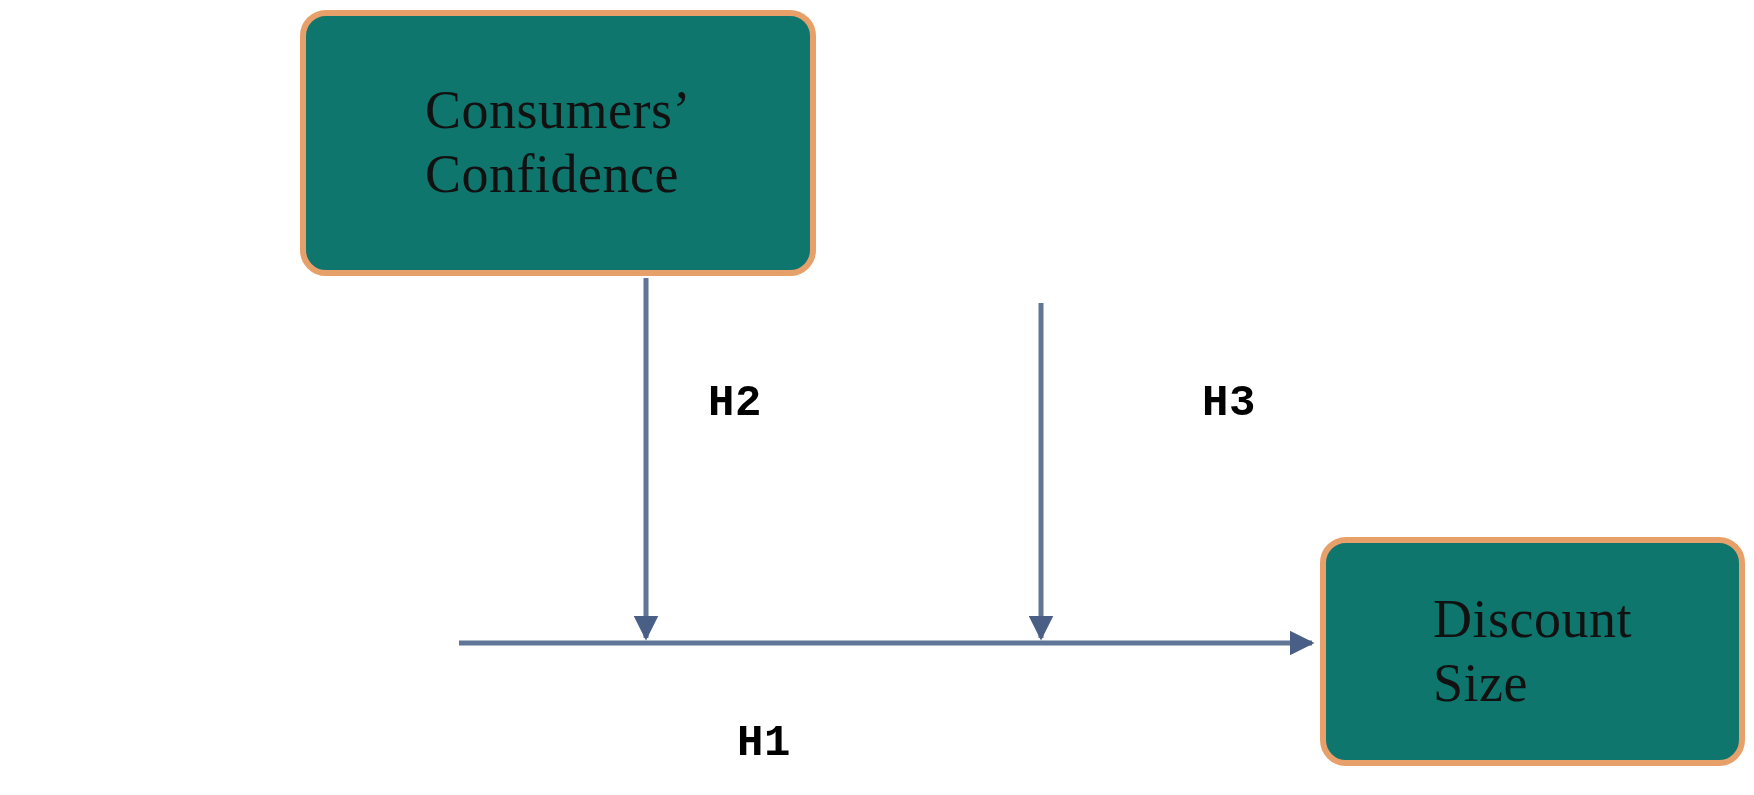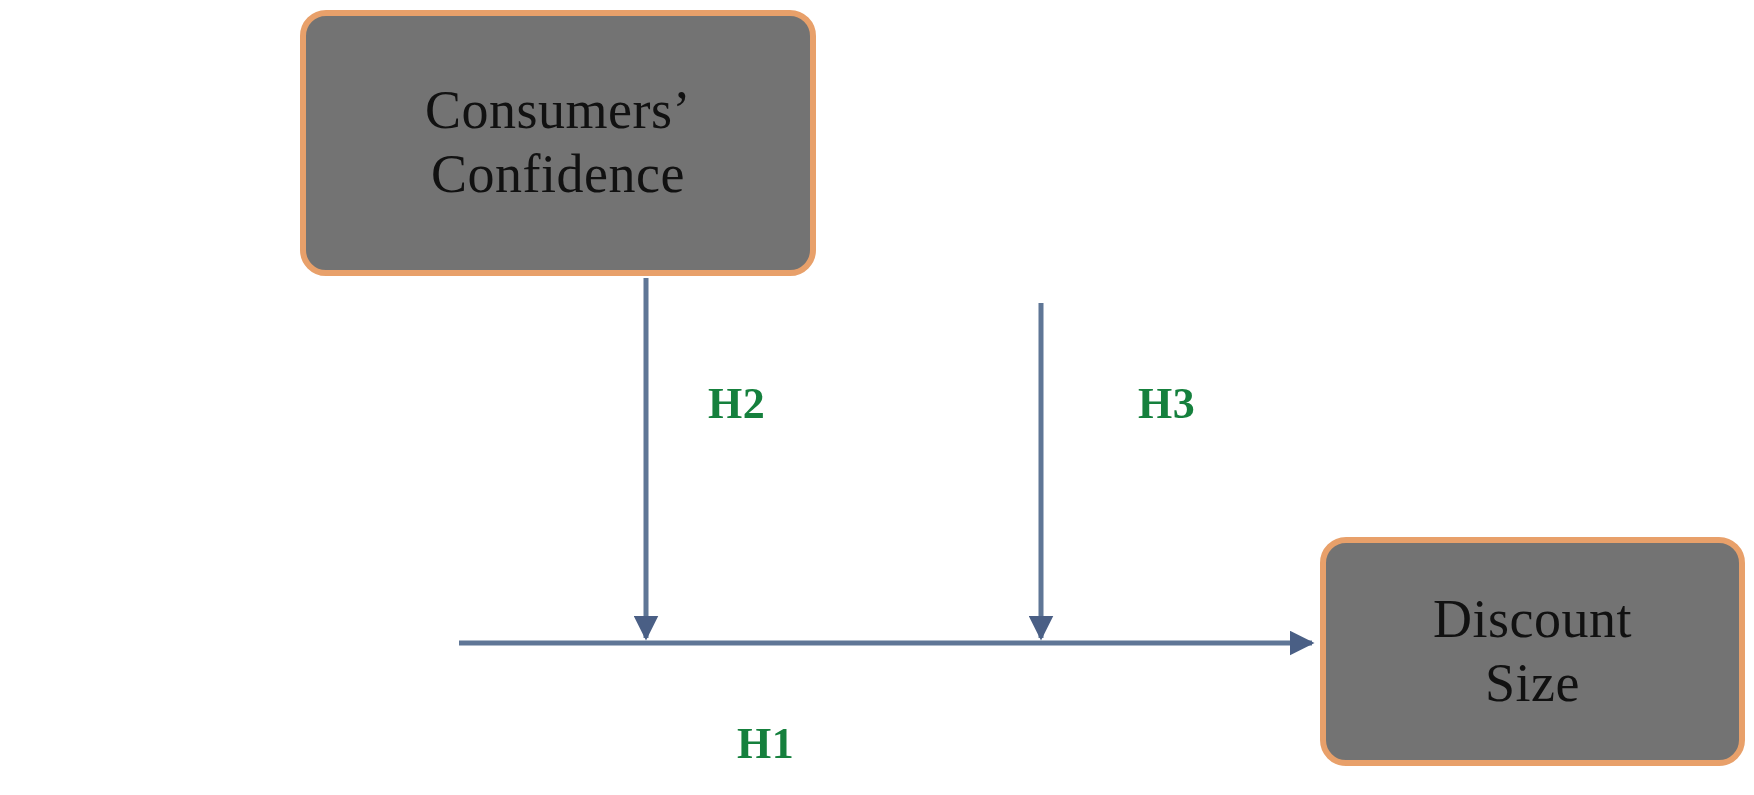--- a/index.html
+++ b/index.html
@@ -16,25 +16,25 @@
     overflow: hidden;
     font-family: "Liberation Serif", "DejaVu Serif", serif;
   }
 
   
   .node {
     position: absolute;
     box-sizing: border-box;
     border: 6px solid #E8A06A;
     border-radius: 26px;
-    background: #737373;
+    background: #0f766e;
     display: flex;
     align-items: center;
     justify-content: center;
-    text-align: center;
+    text-align: left;
     color: #111111;
     font-family: "Liberation Serif", "DejaVu Serif", serif;
     font-size: 54px;
     line-height: 1.18;
     letter-spacing: 0.5px;
     padding: 4px 10px;
   }
   .node .node-label {
     display: block;
     white-space: pre-line;
@@ -62,31 +62,31 @@
     position: absolute;
     left: 0; top: 0;
     width: 1754px;
     height: 795px;
     pointer-events: none;
   }
 
   
   .hyp-label {
     position: absolute;
-    font-family: Liberation Serif, serif;
+    font-family: Liberation Mono, monospace;
     font-weight: bold;
     font-size: 44px;
-    color: #15803d;
+    color: #000000;
     letter-spacing: 0.5px;
     white-space: nowrap;
     text-align: center;
   }
   #hyp-h1 { left: 737px; top: 718px; }
   #hyp-h2 { left: 708px; top: 378px; }
-  #hyp-h3 { left: 1138px; top: 378px; }
+  #hyp-h3 { left: 1202px; top: 378px; }
 </style>
 </head>
 <body>
 
 <div id="canvas">
 
   <svg id="connector-layer" viewBox="0 0 1754 795" width="1754" height="795" xmlns="http://www.w3.org/2000/svg">
     <defs>
       <marker id="arrow-right" viewBox="0 0 10 10" refX="9" refY="5" markerWidth="5" markerHeight="5" orient="auto-start-reverse">
         <path d="M 0 0 L 10 5 L 0 10 z" fill="#4A5F85"></path>

